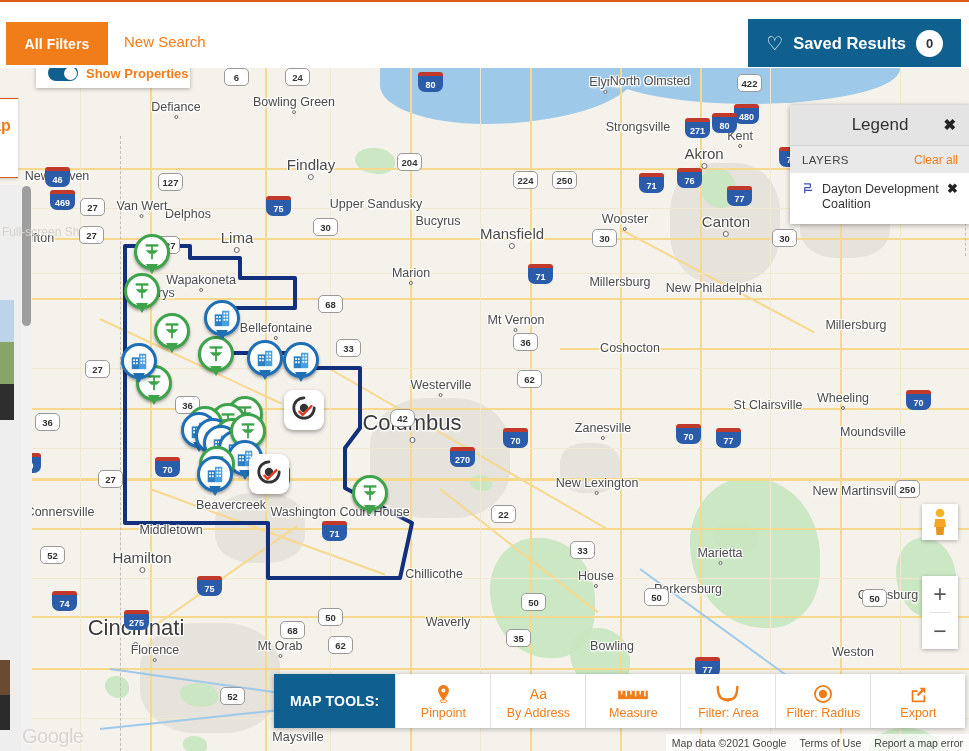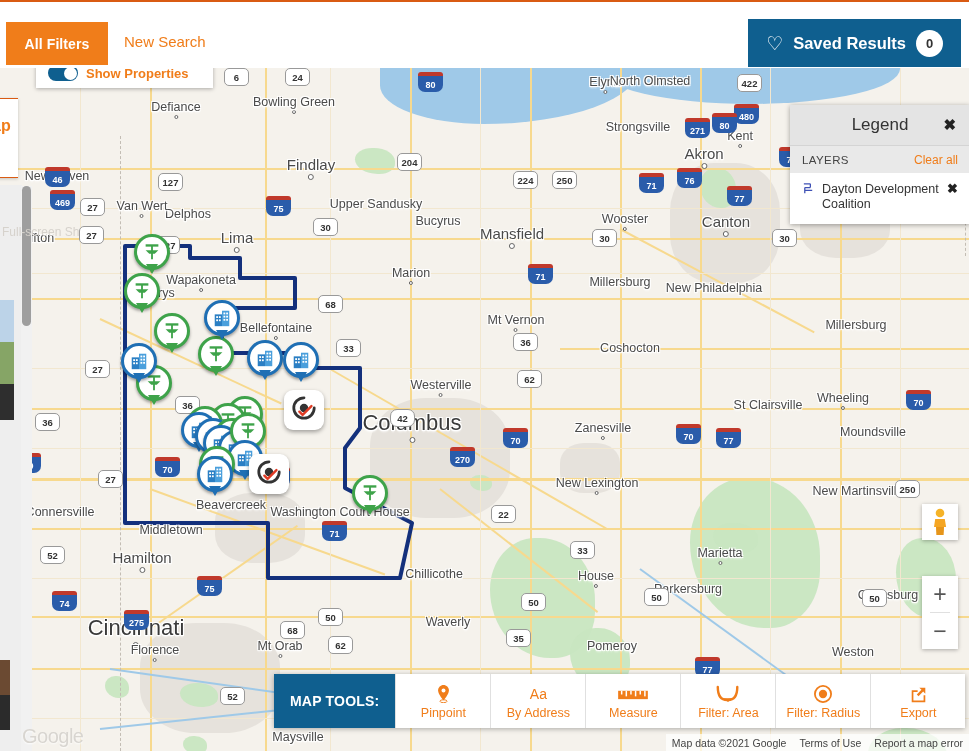--- a/index.html
+++ b/index.html
@@ -112,21 +112,21 @@
   .ml-icon {
     width: 46px; background: #0f5f8f; display: flex;
     align-items: center; justify-content: center;
   }
   .ml-title {
     flex: 1; display: flex; align-items: center; justify-content: center;
     color: #f07d1a; font-weight: bold; font-size: 15px;
   }
   .ml-toggle-row {
     margin-top: 4px; background: #fff; box-shadow: 0 1px 4px rgba(0,0,0,.3);
-    width: 177px; height: 30px; display: flex; align-items: center;
+    width: 154px; height: 30px; display: flex; align-items: center;
     padding-left: 12px; gap: 8px; cursor: pointer;
   }
   .toggle {
     width: 30px; height: 16px; border-radius: 9px; background: #0f5f8f;
     position: relative; flex: none;
   }
   .toggle::after {
     content: ''; position: absolute; right: 1.5px; top: 1.5px;
     width: 13px; height: 13px; border-radius: 50%; background: #fff;
   }
@@ -430,21 +430,21 @@
         <div class="city sm" style="left: 231px; top: 430px; transform: translateX(-50%);"><span>Beavercreek</span></div>
         <div class="city sm" style="left: 171px; top: 455px; transform: translateX(-50%);"><span>Middletown</span></div>
         <div class="city med" style="left: 142px; top: 481px; transform: translateX(-50%);"><span>Hamilton</span><span class="dot"></span></div>
         <div class="city sm" style="left: 60px; top: 437px; transform: translateX(-50%);"><span>Connersville</span></div>
         <div class="city sm" style="left: 155px; top: 575px; transform: translateX(-50%);"><span>Florence</span><span class="dot tiny"></span></div>
         <div class="city sm" style="left: 280px; top: 571px; transform: translateX(-50%);"><span>Mt Orab</span><span class="dot tiny"></span></div>
         <div class="city sm" style="left: 298px; top: 662px; transform: translateX(-50%);"><span>Maysville</span></div>
         <div class="city sm" style="left: 434px; top: 499px; transform: translateX(-50%);"><span>Chillicothe</span></div>
         <div class="city sm" style="left: 448px; top: 547px; transform: translateX(-50%);"><span>Waverly</span></div>
         <div class="city sm" style="left: 596px; top: 501px; transform: translateX(-50%);"><span>House</span><span class="dot tiny"></span></div>
-        <div class="city sm" style="left: 612px; top: 571px; transform: translateX(-50%);"><span>Pomeroy</span></div>
+        <div class="city sm" style="left: 612px; top: 571px; transform: translateX(-50%);"><span>Bowling</span></div>
         <div class="city sm" style="left: 597px; top: 408px; transform: translateX(-50%);"><span>New Lexington</span><span class="dot tiny"></span></div>
         <div class="city sm" style="left: 720px; top: 478px; transform: translateX(-50%);"><span>Marietta</span><span class="dot tiny"></span></div>
         <div class="city sm" style="left: 688px; top: 514px; transform: translateX(-50%);"><span>Parkersburg</span></div>
         <div class="city sm" style="left: 858px; top: 416px; transform: translateX(-50%);"><span>New Martinsville</span></div>
         <div class="city sm" style="left: 888px; top: 520px; transform: translateX(-50%);"><span>Clarksburg</span></div>
         <div class="city sm" style="left: 853px; top: 577px; transform: translateX(-50%);"><span>Weston</span></div>
         <div class="city sm" style="left: 340px; top: 437px; transform: translateX(-50%);"><span>Washington Court House</span></div>
       </div>
 
     <div id="shield-layer">

